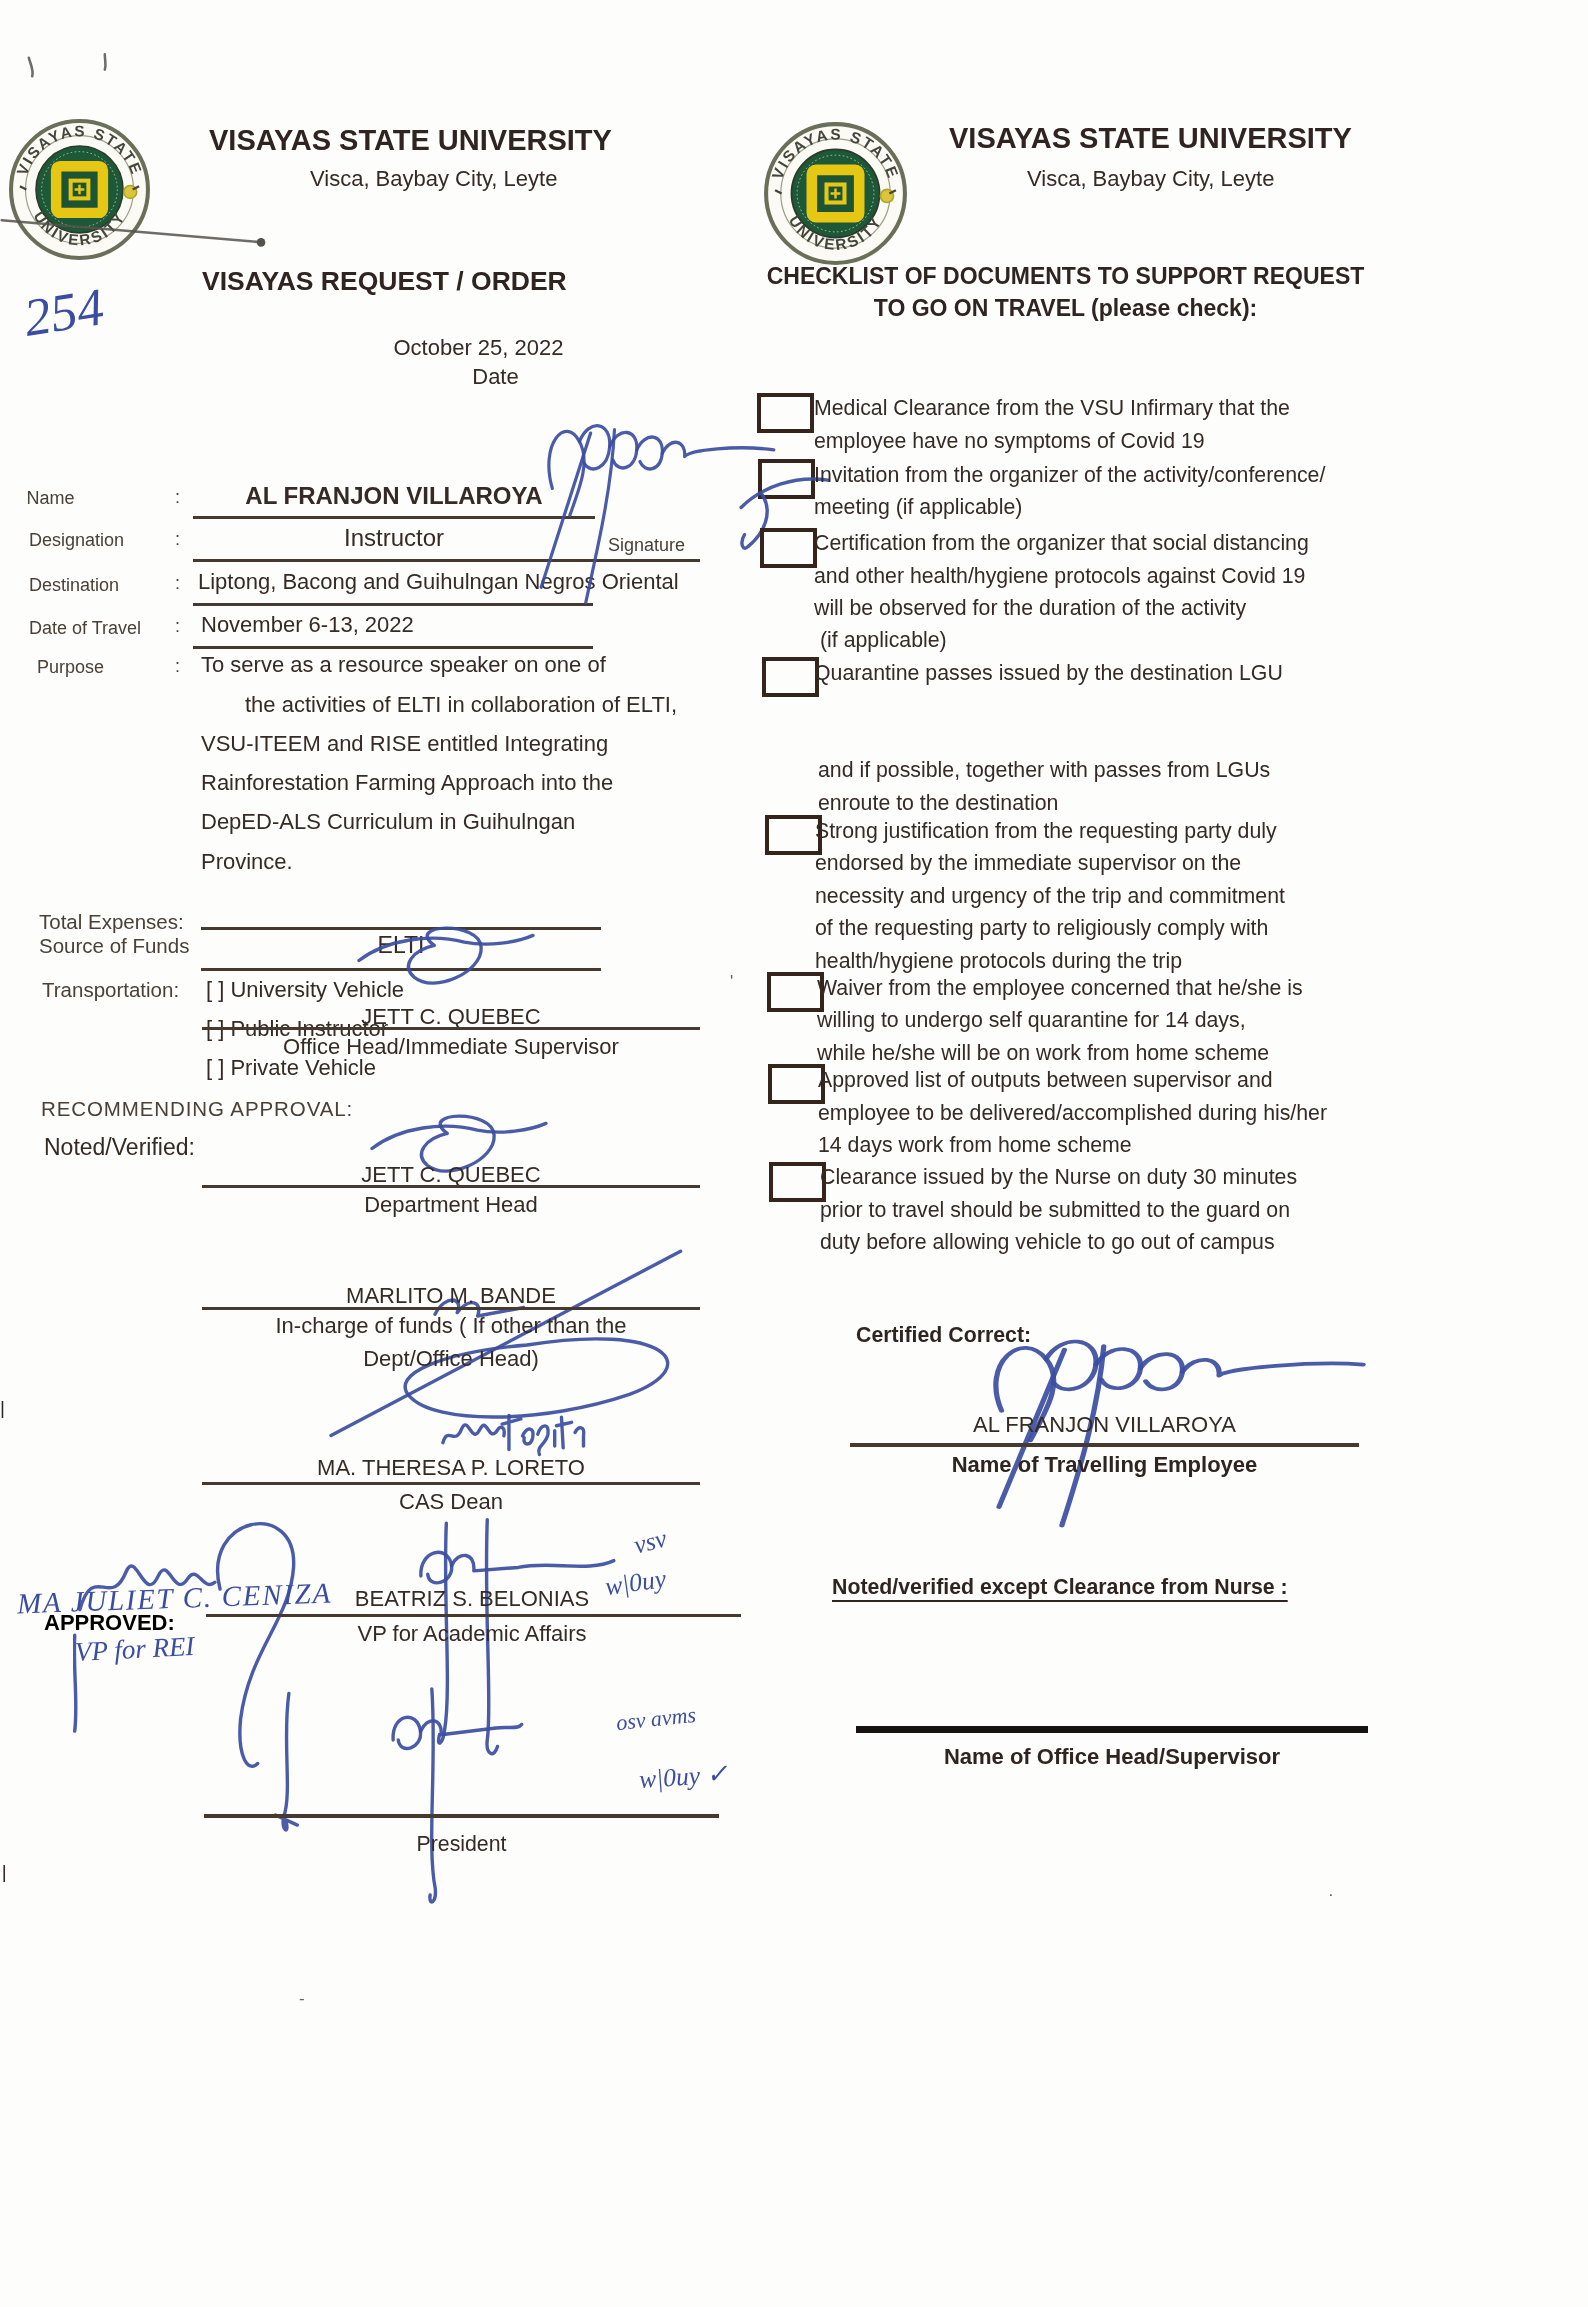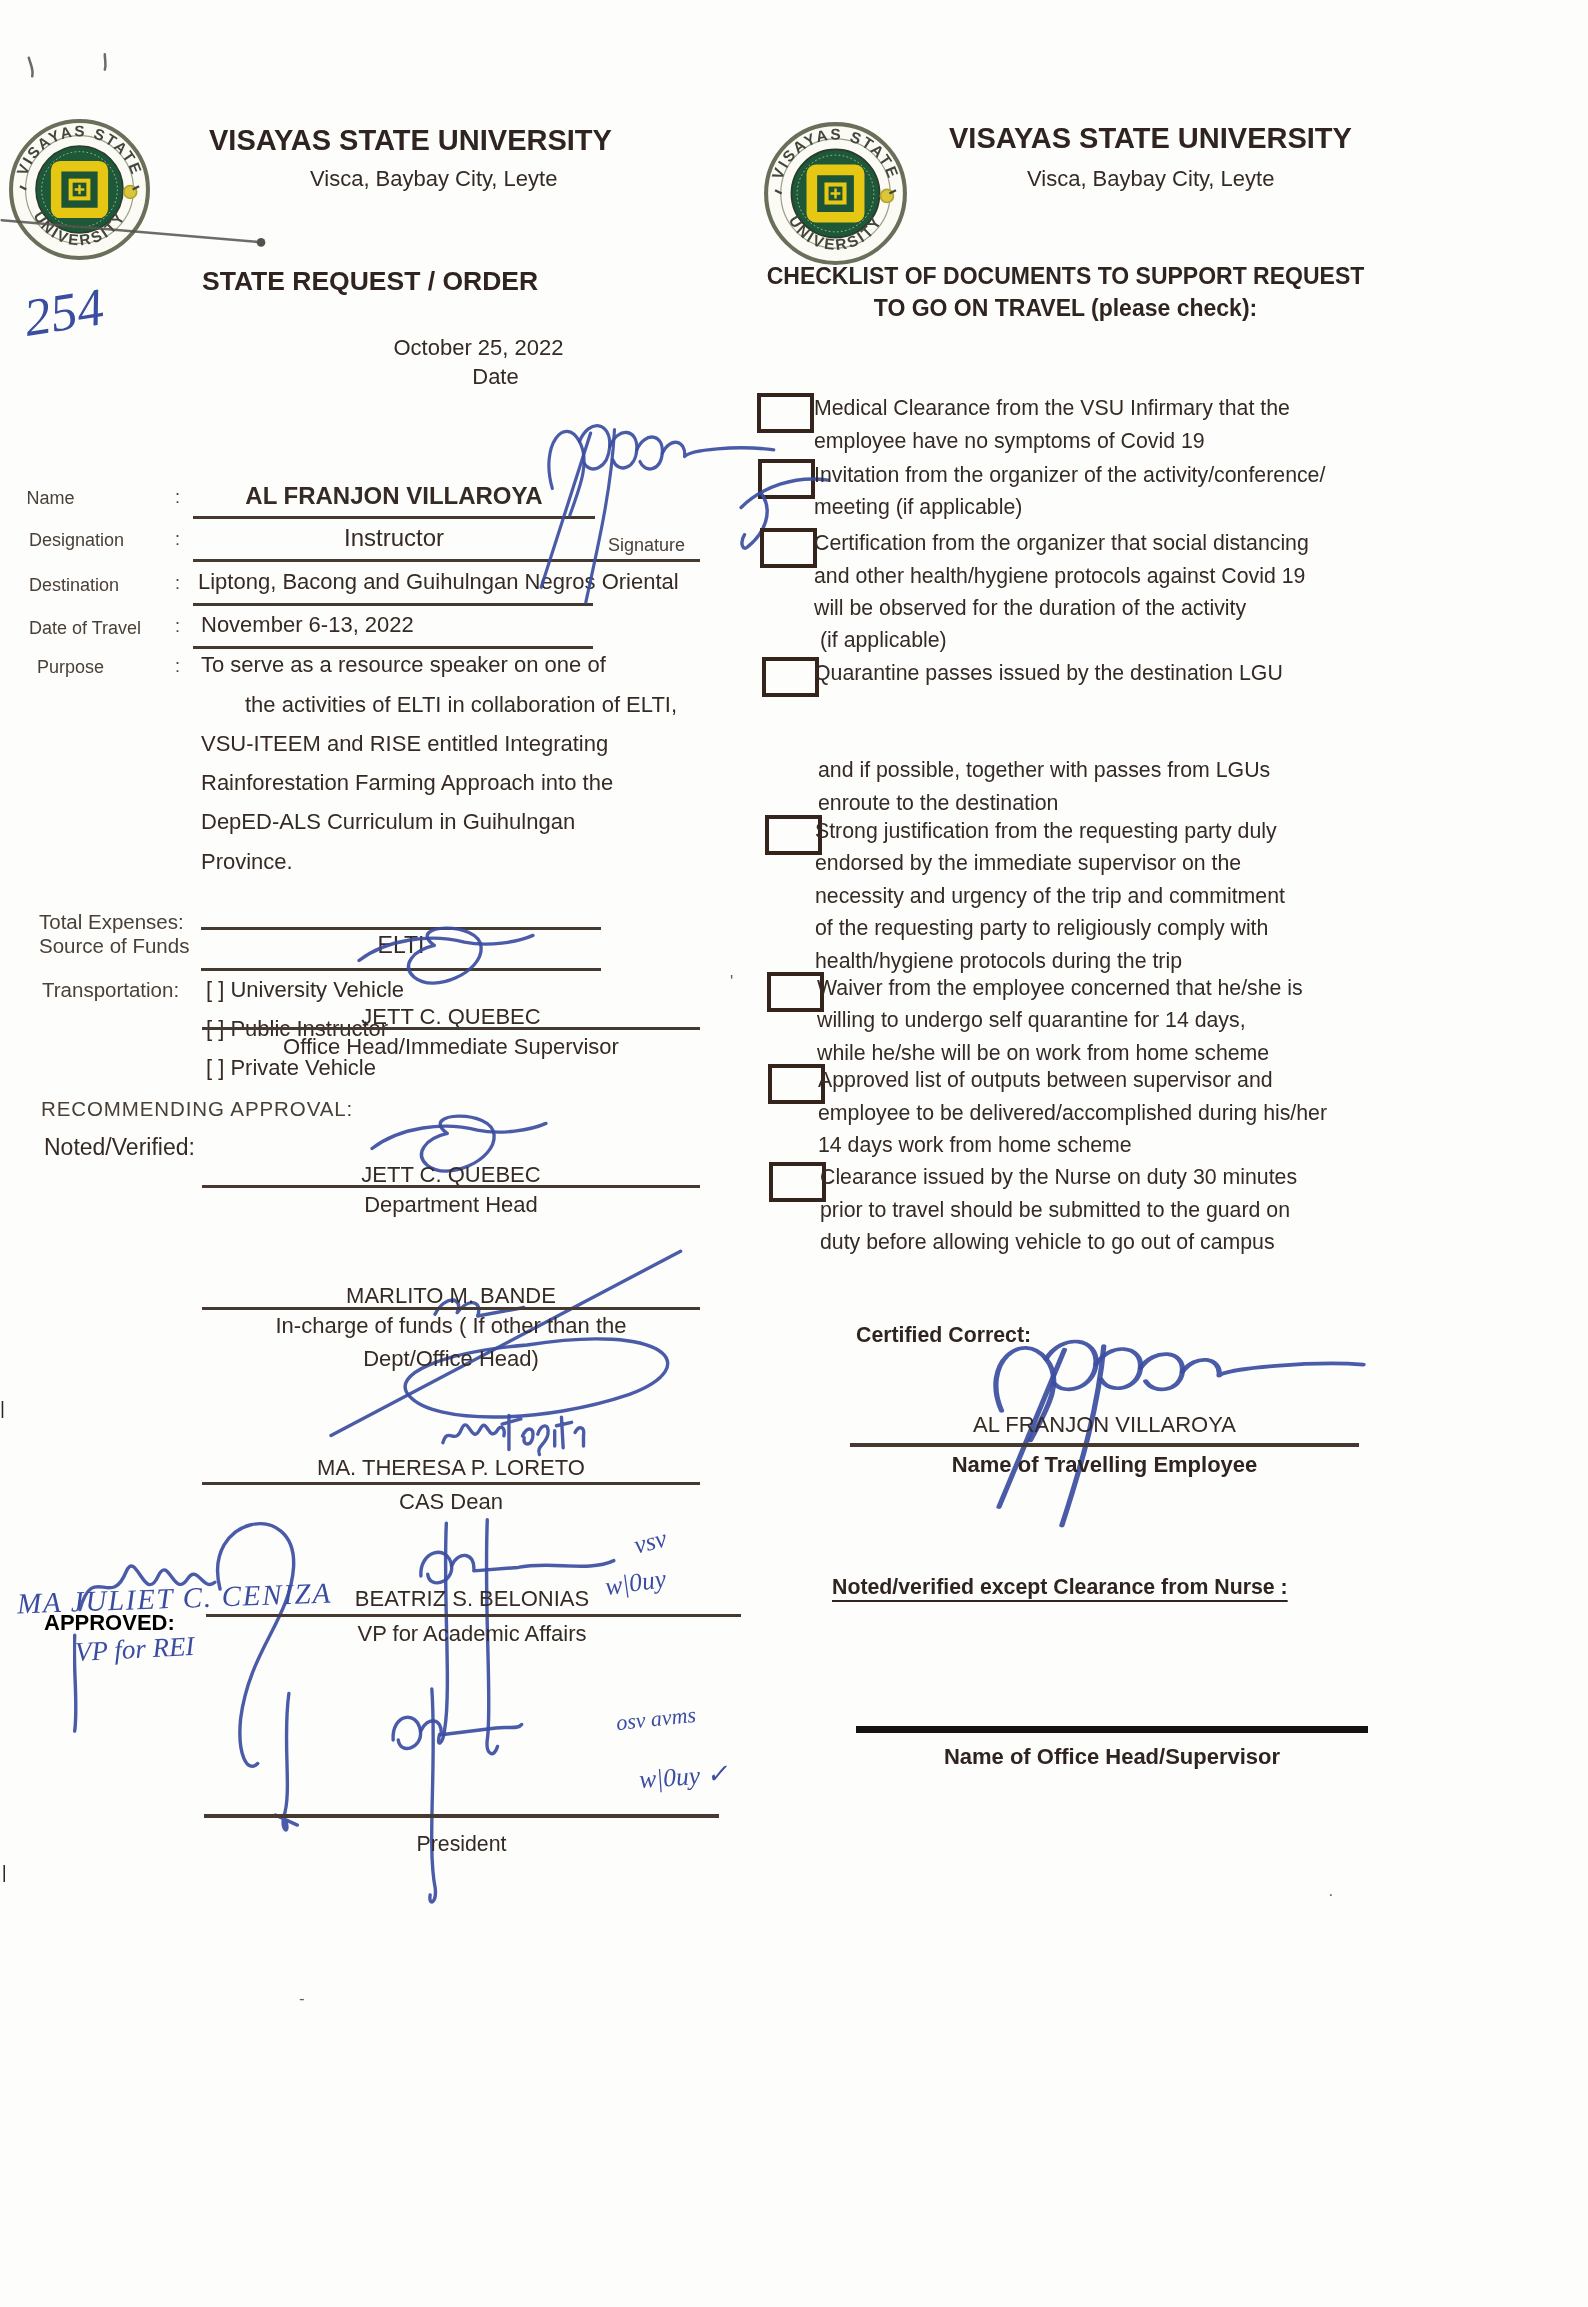--- a/index.html
+++ b/index.html
@@ -48,21 +48,21 @@
     </defs>
   </svg>
 
   <svg class="seal" style="left:6.8px;top:117px;" width="145" height="145" viewBox="0 0 180 180">
       <use href="#vsu-seal"></use>
     </svg>
 
   <div class="t b" style="left:209px;top:124px;font-size:29px;color:#2f2420;">VISAYAS STATE UNIVERSITY</div>
   <div class="t" style="left:310px;top:166px;font-size:22px;">Visca, Baybay City, Leyte</div>
 
-  <div class="t b" style="left:202px;top:266px;font-size:26.5px;color:#2f2420;">STATE REQUEST / ORDER</div>
+  <div class="t b" style="left:202px;top:266px;font-size:26.5px;color:#2f2420;">VISAYAS REQUEST / ORDER</div>
 
   <div class="hw" style="left:24px;top:282px;font-size:53px;transform:rotate(-9deg);">254</div>
 
   <div class="t c" style="left:376px;top:335px;width:205px;font-size:22px;">October 25, 2022</div>
   <div class="t c" style="left:393px;top:364px;width:205px;font-size:22px;">Date</div>
 
   <div class="t lbl" style="left:26.5px;top:488px;font-size:18px;">Name</div>
   <div class="t lbl" style="left:175px;top:487px;font-size:18px;">:</div>
   <div class="t b c" style="left:193px;top:482px;width:402px;font-size:24px;">AL FRANJON VILLAROYA</div>
   <div class="hline" style="left:193px;top:516px;width:402px;"></div>

